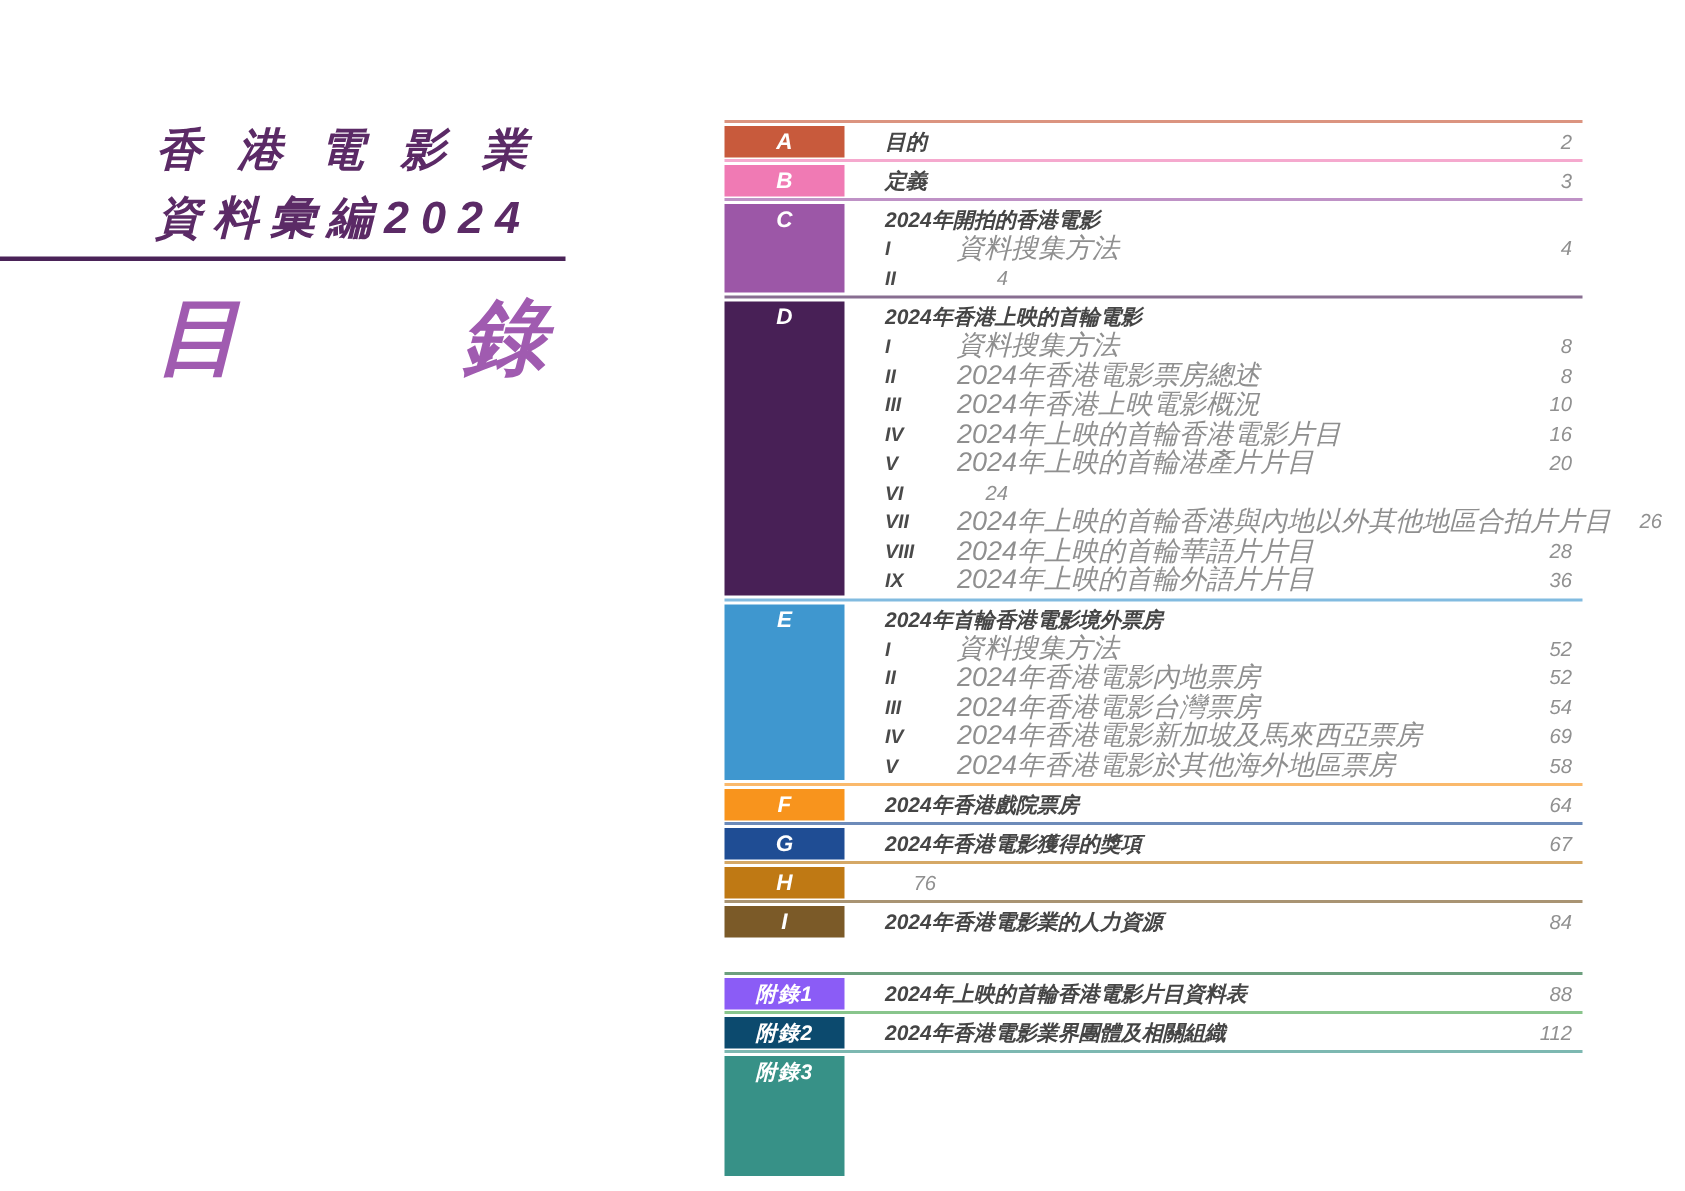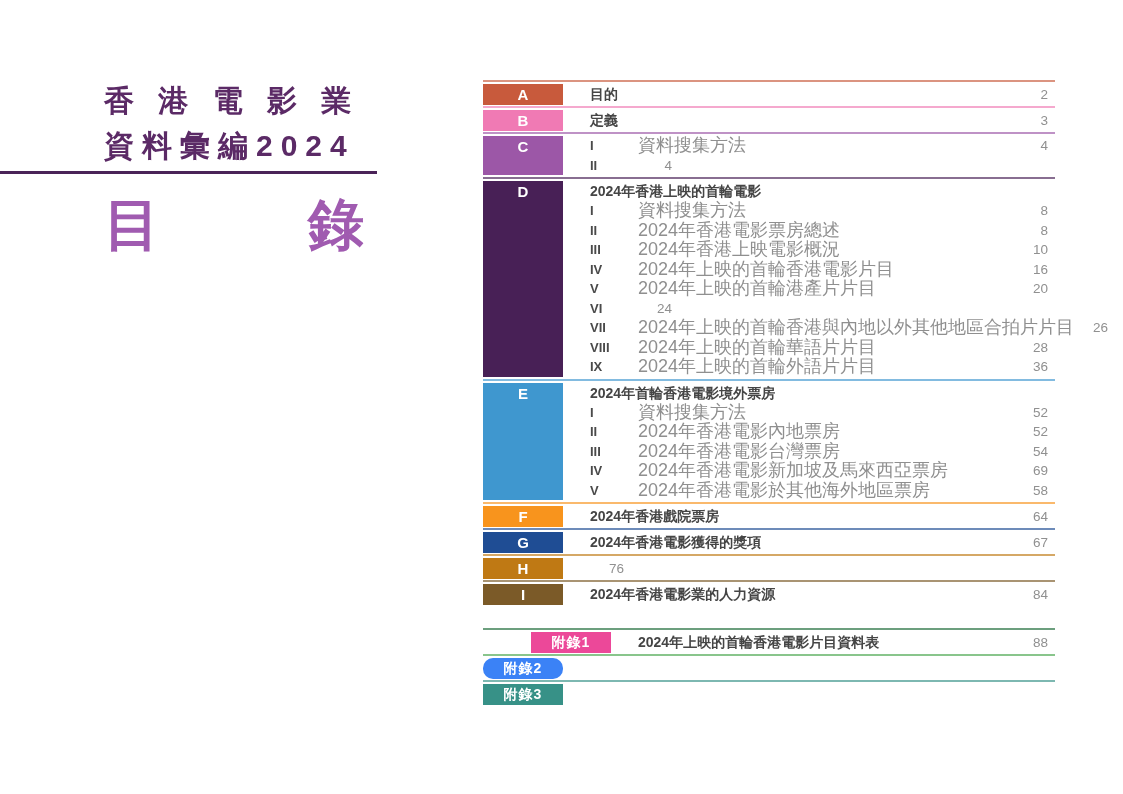--- a/index.html
+++ b/index.html
@@ -1,18 +1,18 @@
 <!DOCTYPE html>
 <html><head>
 <meta charset="utf-8">
 <style>
   html,body{margin:0;padding:0;background:#ffffff;}
   body{width:1123px;height:794px;position:relative;overflow:hidden;
        font-family:"Liberation Sans","DejaVu Sans",sans-serif;}
-  .canvas{position:absolute;left:0;top:0;width:1123px;height:794px;background:#fff;}
+  .canvas{position:absolute;left:0;top:0;width:1123px;height:794px;background:#fff;font-style:italic;}
 
   
   .left-panel{position:absolute;left:104px;top:78px;width:276px;}
   .title-line{font-size:30px;font-weight:bold;color:#5b2a66;line-height:45px;
               letter-spacing:8px;white-space:nowrap;}
   .divider{position:absolute;left:0;top:171px;width:377px;height:3px;background:#4a2358;}
   .page-title{position:absolute;left:104px;top:188px;width:260px;display:flex;
               justify-content:space-between;font-size:56px;font-weight:bold;color:#a05bb0;}
 
   
@@ -69,20 +69,23 @@
           <div class="sec-content">
             <div class="heading-row">
               <span class="sec-title">定義</span>
               <span class="page-num">3</span>
             </div>
           </div>
         </div>
         <div class="toc-section multi" style="border-top-color: rgb(191, 146, 198);">
           <div class="label-block" style="background: rgb(156, 87, 167);">C</div>
           <div class="sec-content">
+            <div class="heading-row">
+              <span class="sec-title">2024年開拍的香港電影</span>
+            </div>
             <div class="toc-item">
               <span class="item-num">I</span>
               <span class="item-text">資料搜集方法</span>
               <span class="page-num">4</span>
             </div>
             <div class="toc-item">
               <span class="item-num">II</span>
               <span class="page-num">4</span>
             </div>
           </div>
@@ -203,30 +206,36 @@
           <div class="sec-content">
             <div class="heading-row">
               <span class="sec-title">2024年香港電影業的人力資源</span>
               <span class="page-num">84</span>
             </div>
           </div>
         </div>
       </div>
     <div id="toc-appendices" class="appendix-group">
         <div class="toc-section single" style="border-top-color: rgb(108, 159, 126);">
-          <div class="label-block" style="background: #ec4899; margin-left: 48px;">附錄1</div>
+          <div class="label-block" style="background: #8b5cf6;">附錄1</div>
           <div class="sec-content">
             <div class="heading-row">
               <span class="sec-title">2024年上映的首輪香港電影片目資料表</span>
               <span class="page-num">88</span>
             </div>
           </div>
         </div>
         <div class="toc-section single" style="border-top-color: rgb(137, 197, 140);">
-          <div class="label-block" style="background: #3b82f6; border-radius: 10px;">附錄2</div>
-        </div>
-        <div class="toc-section single" style="border-top-color: rgb(125, 184, 177);">
+          <div class="label-block" style="background: #0c4a6e;">附錄2</div>
+          <div class="sec-content">
+            <div class="heading-row">
+              <span class="sec-title">2024年香港電影業界團體及相關組織</span>
+              <span class="page-num">112</span>
+            </div>
+          </div>
+        </div>
+        <div class="toc-section single" style="border-top-color: rgb(125, 184, 177); flex-direction: column;">
           <div class="label-block" style="background: rgb(55, 145, 135);">附錄3</div>
         </div>
       </div>
   </div>
 
 </div>
 
 </body></html>

